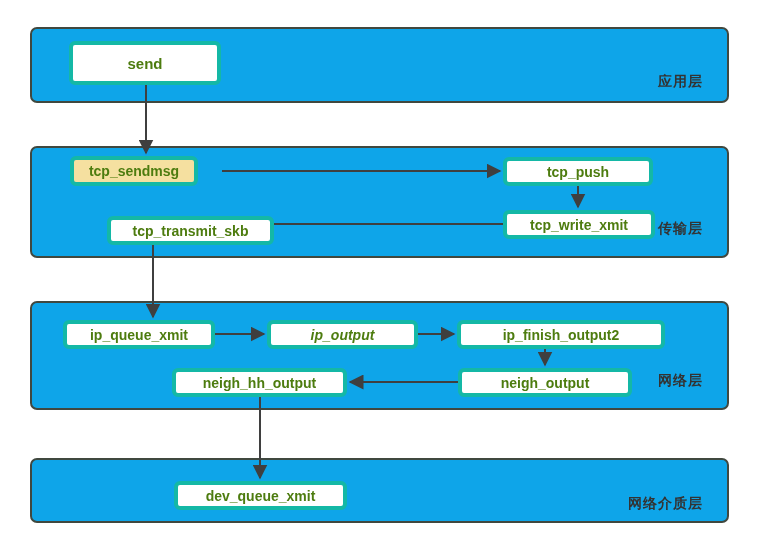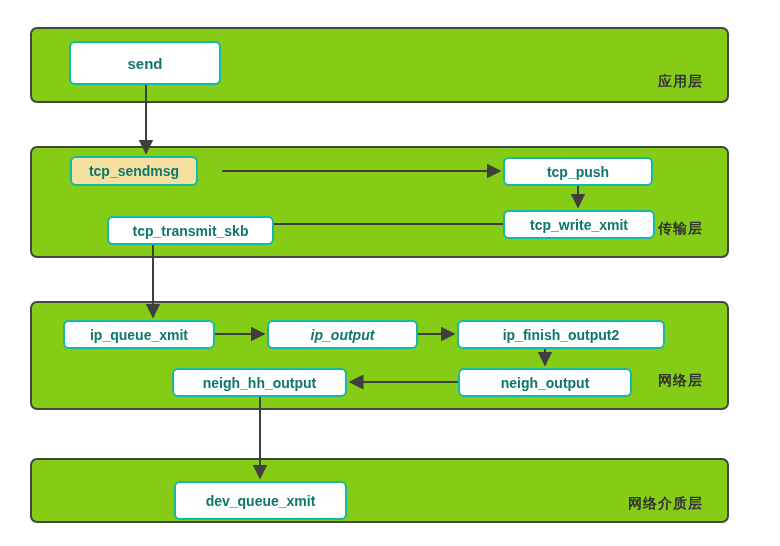--- a/index.html
+++ b/index.html
@@ -8,21 +8,21 @@
     width: 780px;
     height: 546px;
     background: #ffffff;
     font-family: "Liberation Sans", "DejaVu Sans", sans-serif;
     overflow: hidden;
   }
   .layer-band {
     position: absolute;
     left: 30px;
     width: 699px;
-    background: #84cc16;
+    background: #0ea5e9;
     border: 2px solid #40483f;
     border-radius: 7px;
     box-sizing: border-box;
     padding-left: 8px;
   }
   .band-app      { top: 27px;  height: 76px; }
   .band-transport{ top: 146px; height: 112px; }
   .band-network  { top: 301px; height: 109px; }
   .band-media    { top: 458px; height: 65px; }
   .layer-label {
@@ -37,40 +37,40 @@
   .band-app .layer-label       { bottom: 10px; }
   .band-transport .layer-label { bottom: 18px; margin-left: 16px; }
   .band-network .layer-label   { bottom: 18px; }
   .band-media .layer-label     { bottom: 8px; }
   .node {
     position: absolute;
     display: flex;
     align-items: center;
     justify-content: center;
     background: #ffffff;
-    border: 2px solid #14b8a6;
+    border: 4px solid #14b8a6;
     border-radius: 6px;
     box-sizing: border-box;
     font-size: 14px;
     font-weight: bold;
-    color: #0f766e;
+    color: #4d7c0f;
     white-space: nowrap;
   }
   .node.highlight { background: #f5e0a0; }
   #n-send             { left: 69px;  top: 41px;  width: 152px; height: 44px; font-size: 15px; }
   #n-tcp_sendmsg      { left: 70px;  top: 156px; width: 128px; height: 30px; }
   #n-tcp_push         { left: 503px; top: 157px; width: 150px; height: 29px; }
   #n-tcp_transmit_skb { left: 70px;  top: 216px; width: 167px; height: 29px; margin-left: 37px; }
   #n-tcp_write_xmit   { left: 503px; top: 210px; width: 152px; height: 29px; }
   #n-ip_queue_xmit    { left: 63px;  top: 320px; width: 152px; height: 29px; }
   #n-ip_output        { left: 267px; top: 320px; width: 151px; height: 29px; font-style: italic; }
   #n-ip_finish_output2{ left: 457px; top: 320px; width: 208px; height: 29px; }
   #n-neigh_hh_output  { left: 172px; top: 368px; width: 175px; height: 29px; }
   #n-neigh_output     { left: 458px; top: 368px; width: 174px; height: 29px; }
-  #n-dev_queue_xmit   { left: 174px; top: 481px; width: 173px; height: 39px; }
+  #n-dev_queue_xmit   { left: 174px; top: 481px; width: 173px; height: 29px; }
   .edges-layer {
     position: absolute;
     left: 0; top: 0;
     width: 780px; height: 546px;
     pointer-events: none;
   }
   .edge { stroke: #3f3f3f; stroke-width: 2; fill: none; }
 </style>
 </head>
 <body>

